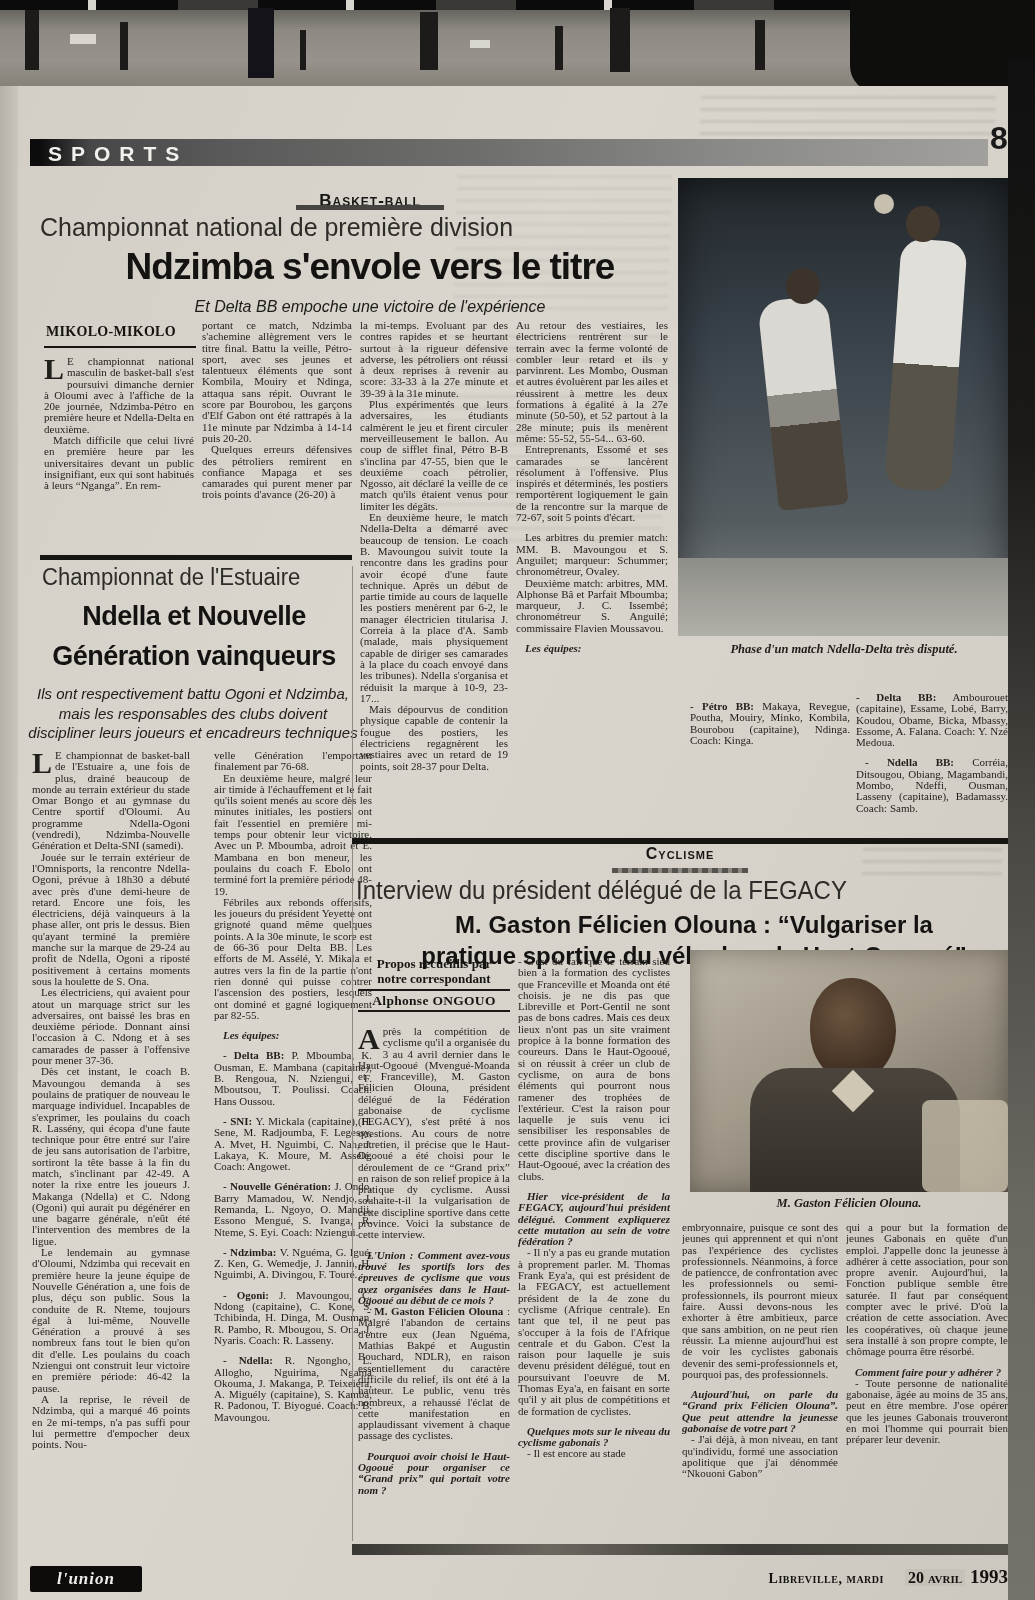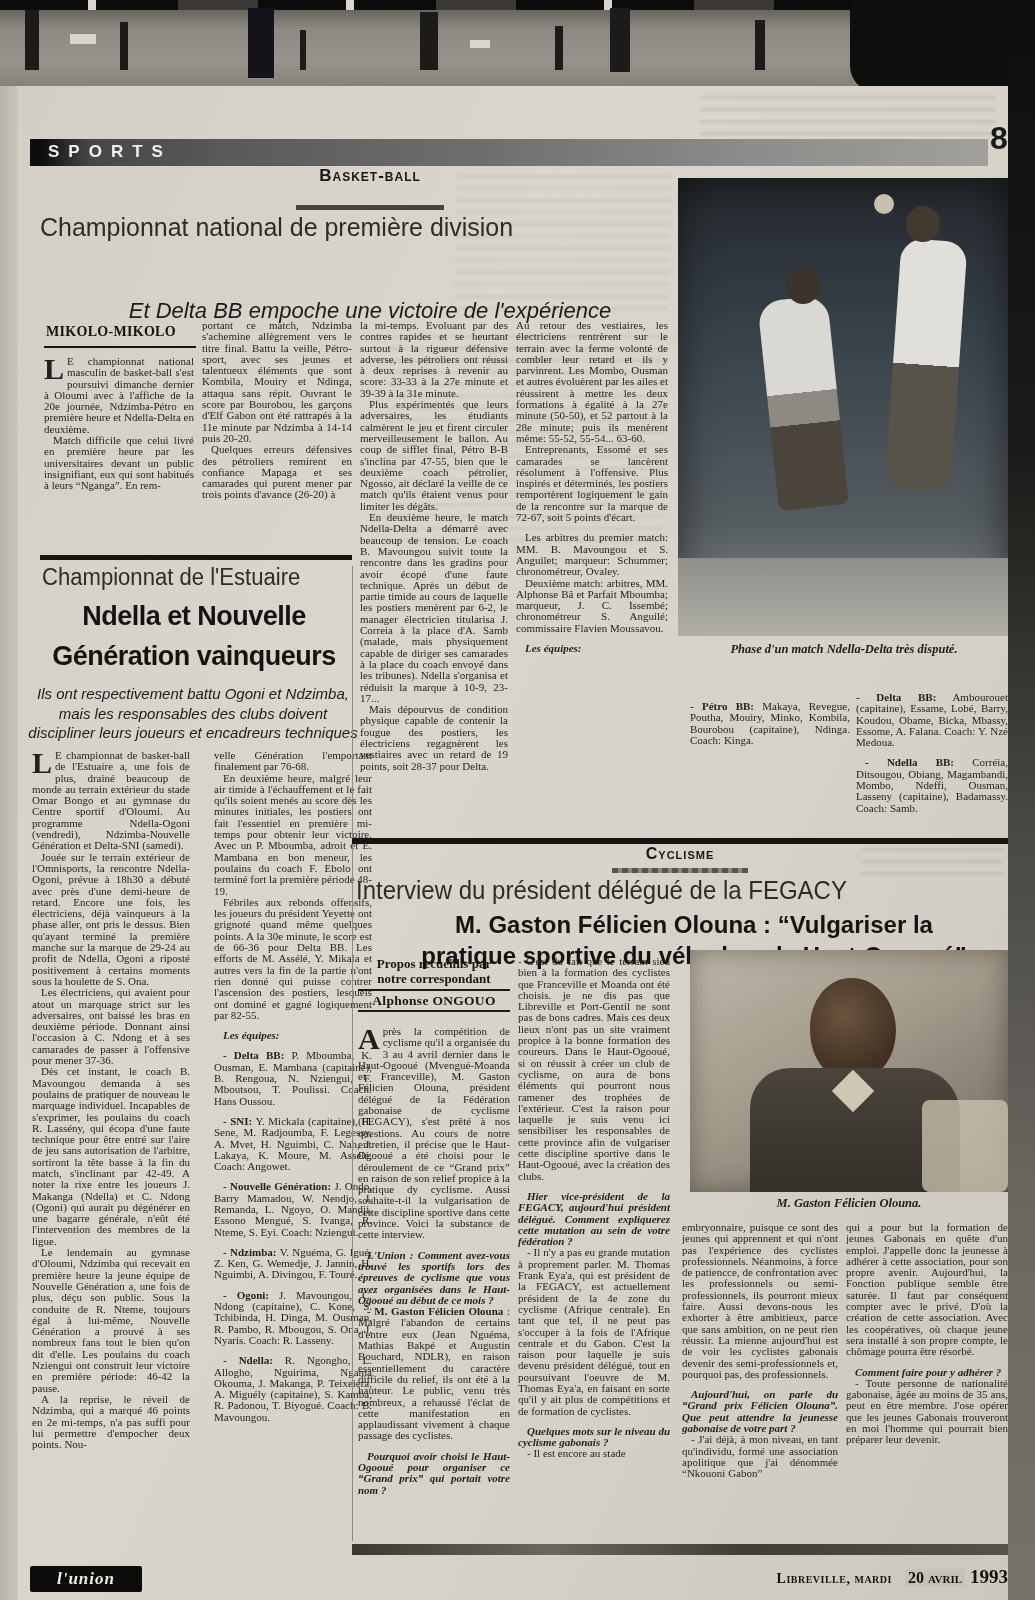--- a/index.html
+++ b/index.html
@@ -20,34 +20,34 @@
     background:linear-gradient(180deg,#101010 0%,#1b1a18 25%,#4a4843 50%,#6b6862 75%,#75726b 100%);}
   #edge-left{left:0;top:86px;width:18px;height:1514px;background:linear-gradient(90deg,#b5b1a8,#cac6bd);}
   #paper{left:18px;top:86px;width:992px;height:1514px;
     background:linear-gradient(115deg,#d3cfc6 0%,#dad6cd 35%,#d6d2c9 65%,#ccc8bf 100%);}
   .ghost{position:absolute;background:repeating-linear-gradient(180deg,rgba(96,90,82,.28) 0 3px,rgba(0,0,0,0) 3px 12px);
     filter:blur(1.2px);transform:skewX(-2deg);}
 
   
   #sports-banner{left:30px;top:139px;width:958px;height:27px;padding:3px 0 0 18px;
     background:linear-gradient(90deg,#0c0c0c 0,#0c0c0c 10px,#474747 60px,#5a5a5a 200px,#6e6e6c 450px,#8a8a88 700px,#a2a09c 100%);
-    color:#f2f1ee;font-weight:bold;font-size:17px;letter-spacing:9px;}
+    color:#f2f1ee;font-weight:bold;font-size:21px;letter-spacing:9px;}
   #page-number{left:990px;top:120px;font-weight:bold;font-size:32px;color:#1a1a1a;}
 
   .seclabel{text-align:center;font-weight:bold;font-variant:small-caps;letter-spacing:1px;font-size:17px;color:#181715;}
   .rule{position:absolute;background:#171512;}
   .kicker{font-family:"Liberation Sans",sans-serif;color:#2e2c29;transform:scaleX(.96);transform-origin:left;white-space:nowrap;}
   .headline{font-weight:bold;color:#141312;text-align:center;font-family:"Liberation Sans",sans-serif;}
   .subhead{font-style:italic;text-align:center;color:#1d1c1a;font-family:"Liberation Sans",sans-serif;}
 
-  #bb-label{left:270px;top:166px;width:200px;text-align:center;}
+  #bb-label{left:270px;top:191px;width:200px;text-align:center;}
   #bb-label-rule{left:296px;top:205px;width:148px;height:5px;background:#454441;}
   #bb-kicker{left:40px;top:212px;font-size:26px;}
   #bb-headline{left:50px;top:246px;width:640px;font-size:37px;letter-spacing:-1px;}
-  #bb-subhead{left:50px;top:298px;width:640px;font-size:22px;}
+  #bb-subhead{left:50px;top:298px;width:640px;font-size:16px;}
   #bb-byline{left:46px;top:324px;width:150px;font-family:"Liberation Serif",serif;font-weight:bold;font-size:14px;letter-spacing:.3px;color:#14120f;}
   #bb-byline-rule{left:44px;top:346px;width:152px;height:2px;}
 
   
   .col{position:absolute;font-family:"Liberation Serif",serif;font-size:11px;line-height:11.3px;
     text-align:justify;color:#211f1c;overflow:hidden;}
   .col p{margin:0;text-indent:9px;}
   .col p:first-child,.col p.dcp{text-indent:0;}
   .col p.gap{margin-top:9px;}
   .col p.q{font-weight:bold;font-style:italic;}
@@ -114,21 +114,21 @@
   #photo2 .light{position:absolute;left:232px;top:150px;width:86px;height:92px;background:#c9c1ad;opacity:.8;border-radius:8px;}
   #caption2{left:690px;top:1196px;width:318px;}
 
   
   #rule-cyc-bottom{left:352px;top:1544px;width:656px;height:11px;
     background:linear-gradient(90deg,#3a3833,#6b675f 30%,#403d38 60%,#55524b);}
   #union-logo{left:30px;top:1566px;width:112px;height:26px;background:#0d0c0b;color:#efede8;
     font-family:"Liberation Serif",serif;font-weight:bold;font-style:italic;font-size:17px;
     text-align:center;line-height:25px;letter-spacing:1px;border-radius:2px;}
   #dateline{left:620px;top:1566px;width:388px;text-align:right;font-family:"Liberation Serif",serif;color:#141210;}
-  #dateline .dl-city{font-variant:small-caps;font-weight:bold;font-size:14px;letter-spacing:.5px;margin-right:13px;}
+  #dateline .dl-city{font-variant:small-caps;font-weight:bold;font-size:14px;letter-spacing:.5px;margin-right:21px;}
   #dateline .dl-date{font-variant:small-caps;font-weight:bold;font-size:16px;background:#c6c2b8;padding:0 3px;margin-right:5px;}
   #dateline .dl-year{font-weight:bold;font-size:19px;}
 </style>
 </head>
 <body>
 
 <div id="scan">
 
   <div class="abs" id="topband"></div>
   <div class="abs" id="topbar"></div>
@@ -153,20 +153,21 @@
   <div class="ghost" style="left:862px;top:848px;width:140px;height:34px;opacity:.5;"></div>
 
   <div class="abs" id="sports-banner">
     <span>SPORTS</span>
   </div>
   <div class="abs" id="page-number">8</div>
 
   <div class="abs seclabel" id="bb-label">Basket-ball</div>
   <div class="abs" id="bb-label-rule"></div>
   <div class="abs kicker" id="bb-kicker">Championnat national de première division</div>
+  <div class="abs headline" id="bb-headline">Ndzimba s'envole vers le titre</div>
   <div class="abs subhead" id="bb-subhead">Et Delta BB empoche une victoire de l'expérience</div>
   <div class="abs" id="bb-byline">MIKOLO-MIKOLO</div>
   <div class="rule" id="bb-byline-rule"></div>
 
   <div class="col" id="bb-col1">
       <p class="dcp"><span class="dropcap">L</span>E championnat national masculin de basket-ball s'est poursuivi dimanche dernier à Oloumi avec à l'affiche de la 20e journée, Ndzimba-Pétro en première heure et Ndella-Delta en deuxième.</p>
       <p>Match difficile que celui livré en première heure par les universitaires devant un public insignifiant, eux qui sont habitués à leurs “Nganga”. En rem-</p>
     </div>
   <div class="col" id="bb-col2">
       <p>portant ce match, Ndzimba s'achemine allègrement vers le titre final. Battu la veille, Pétro-sport, avec ses jeunes et talentueux éléments que sont Kombila, Mouiry et Ndinga, attaqua sans répit. Ouvrant le score par Bourobou, les garçons d'Elf Gabon ont été rattrapés à la 11e minute par Ndzimba à 14-14 puis 20-20.</p>

